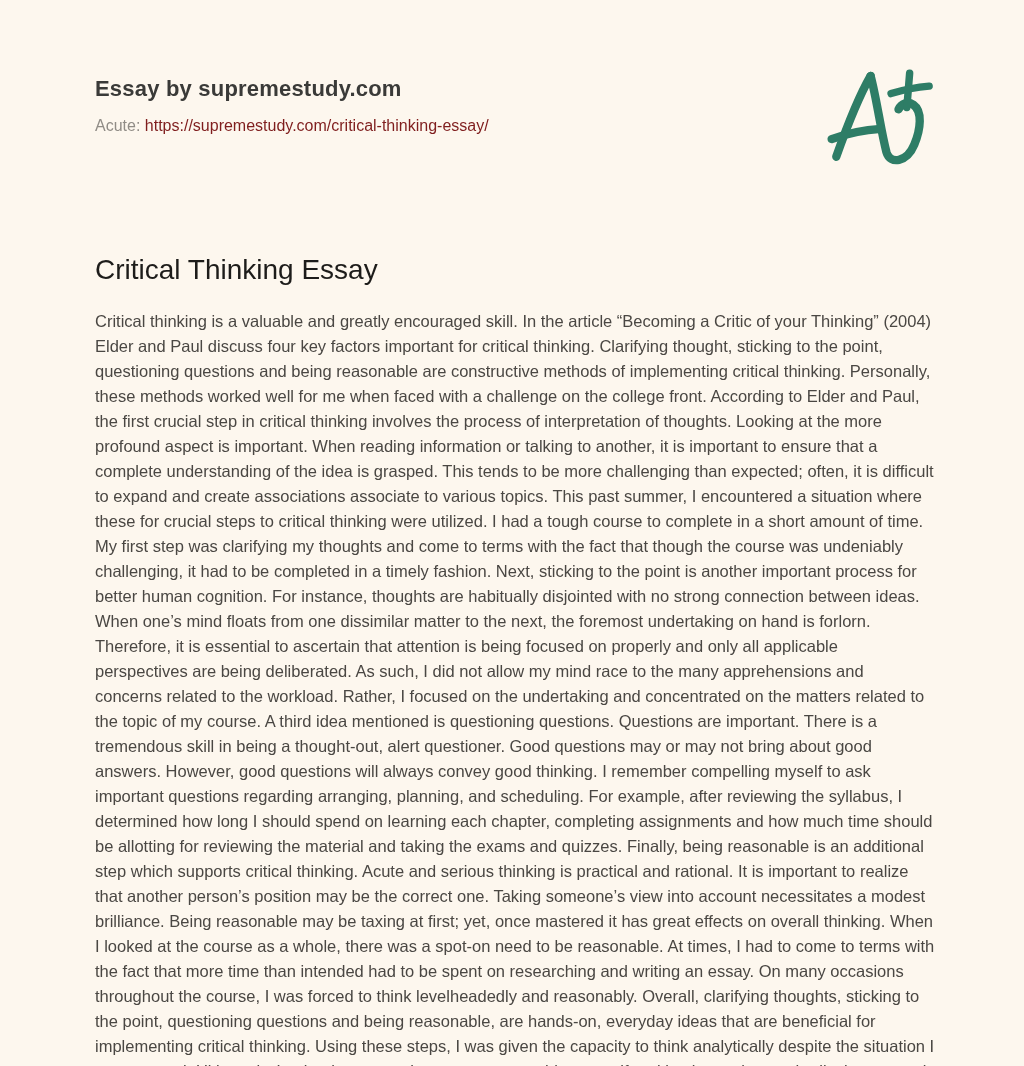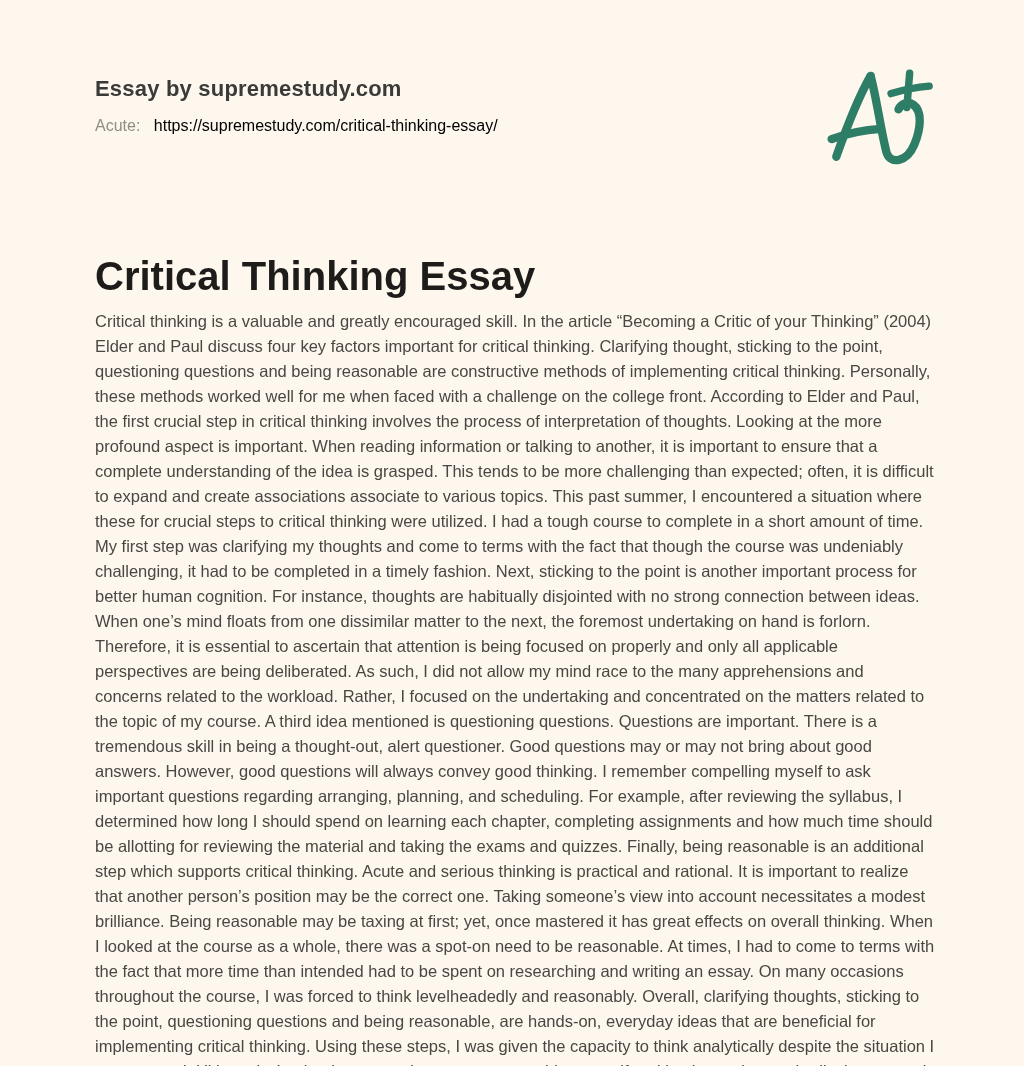--- a/index.html
+++ b/index.html
@@ -22,38 +22,37 @@
     font-weight: bold;
     color: #3a3a38;
     letter-spacing: 0.2px;
   }
   .source-row {
     margin-top: 15px;
     font-size: 16px;
     color: #908c86;
   }
   .source-link {
-    color: #000000;
+    color: #7f1d1d;
     text-decoration: none;
     cursor: pointer;
-    margin-left: 9px;
   }
   .logo {
     position: absolute;
     left: 823px;
     top: 62px;
     width: 112px;
     height: 104px;
   }
   .doc-title {
     position: absolute;
     left: 95px;
     top: 254px;
-    font-size: 40px;
-    font-weight: bold;
+    font-size: 28px;
+    font-weight: normal;
     color: #1d1c1a;
   }
   .essay-body {
     position: absolute;
     left: 95px;
     top: 309px;
     width: 840px;
     font-size: 16.5px;
     line-height: 25px;
     color: #4a4743;

